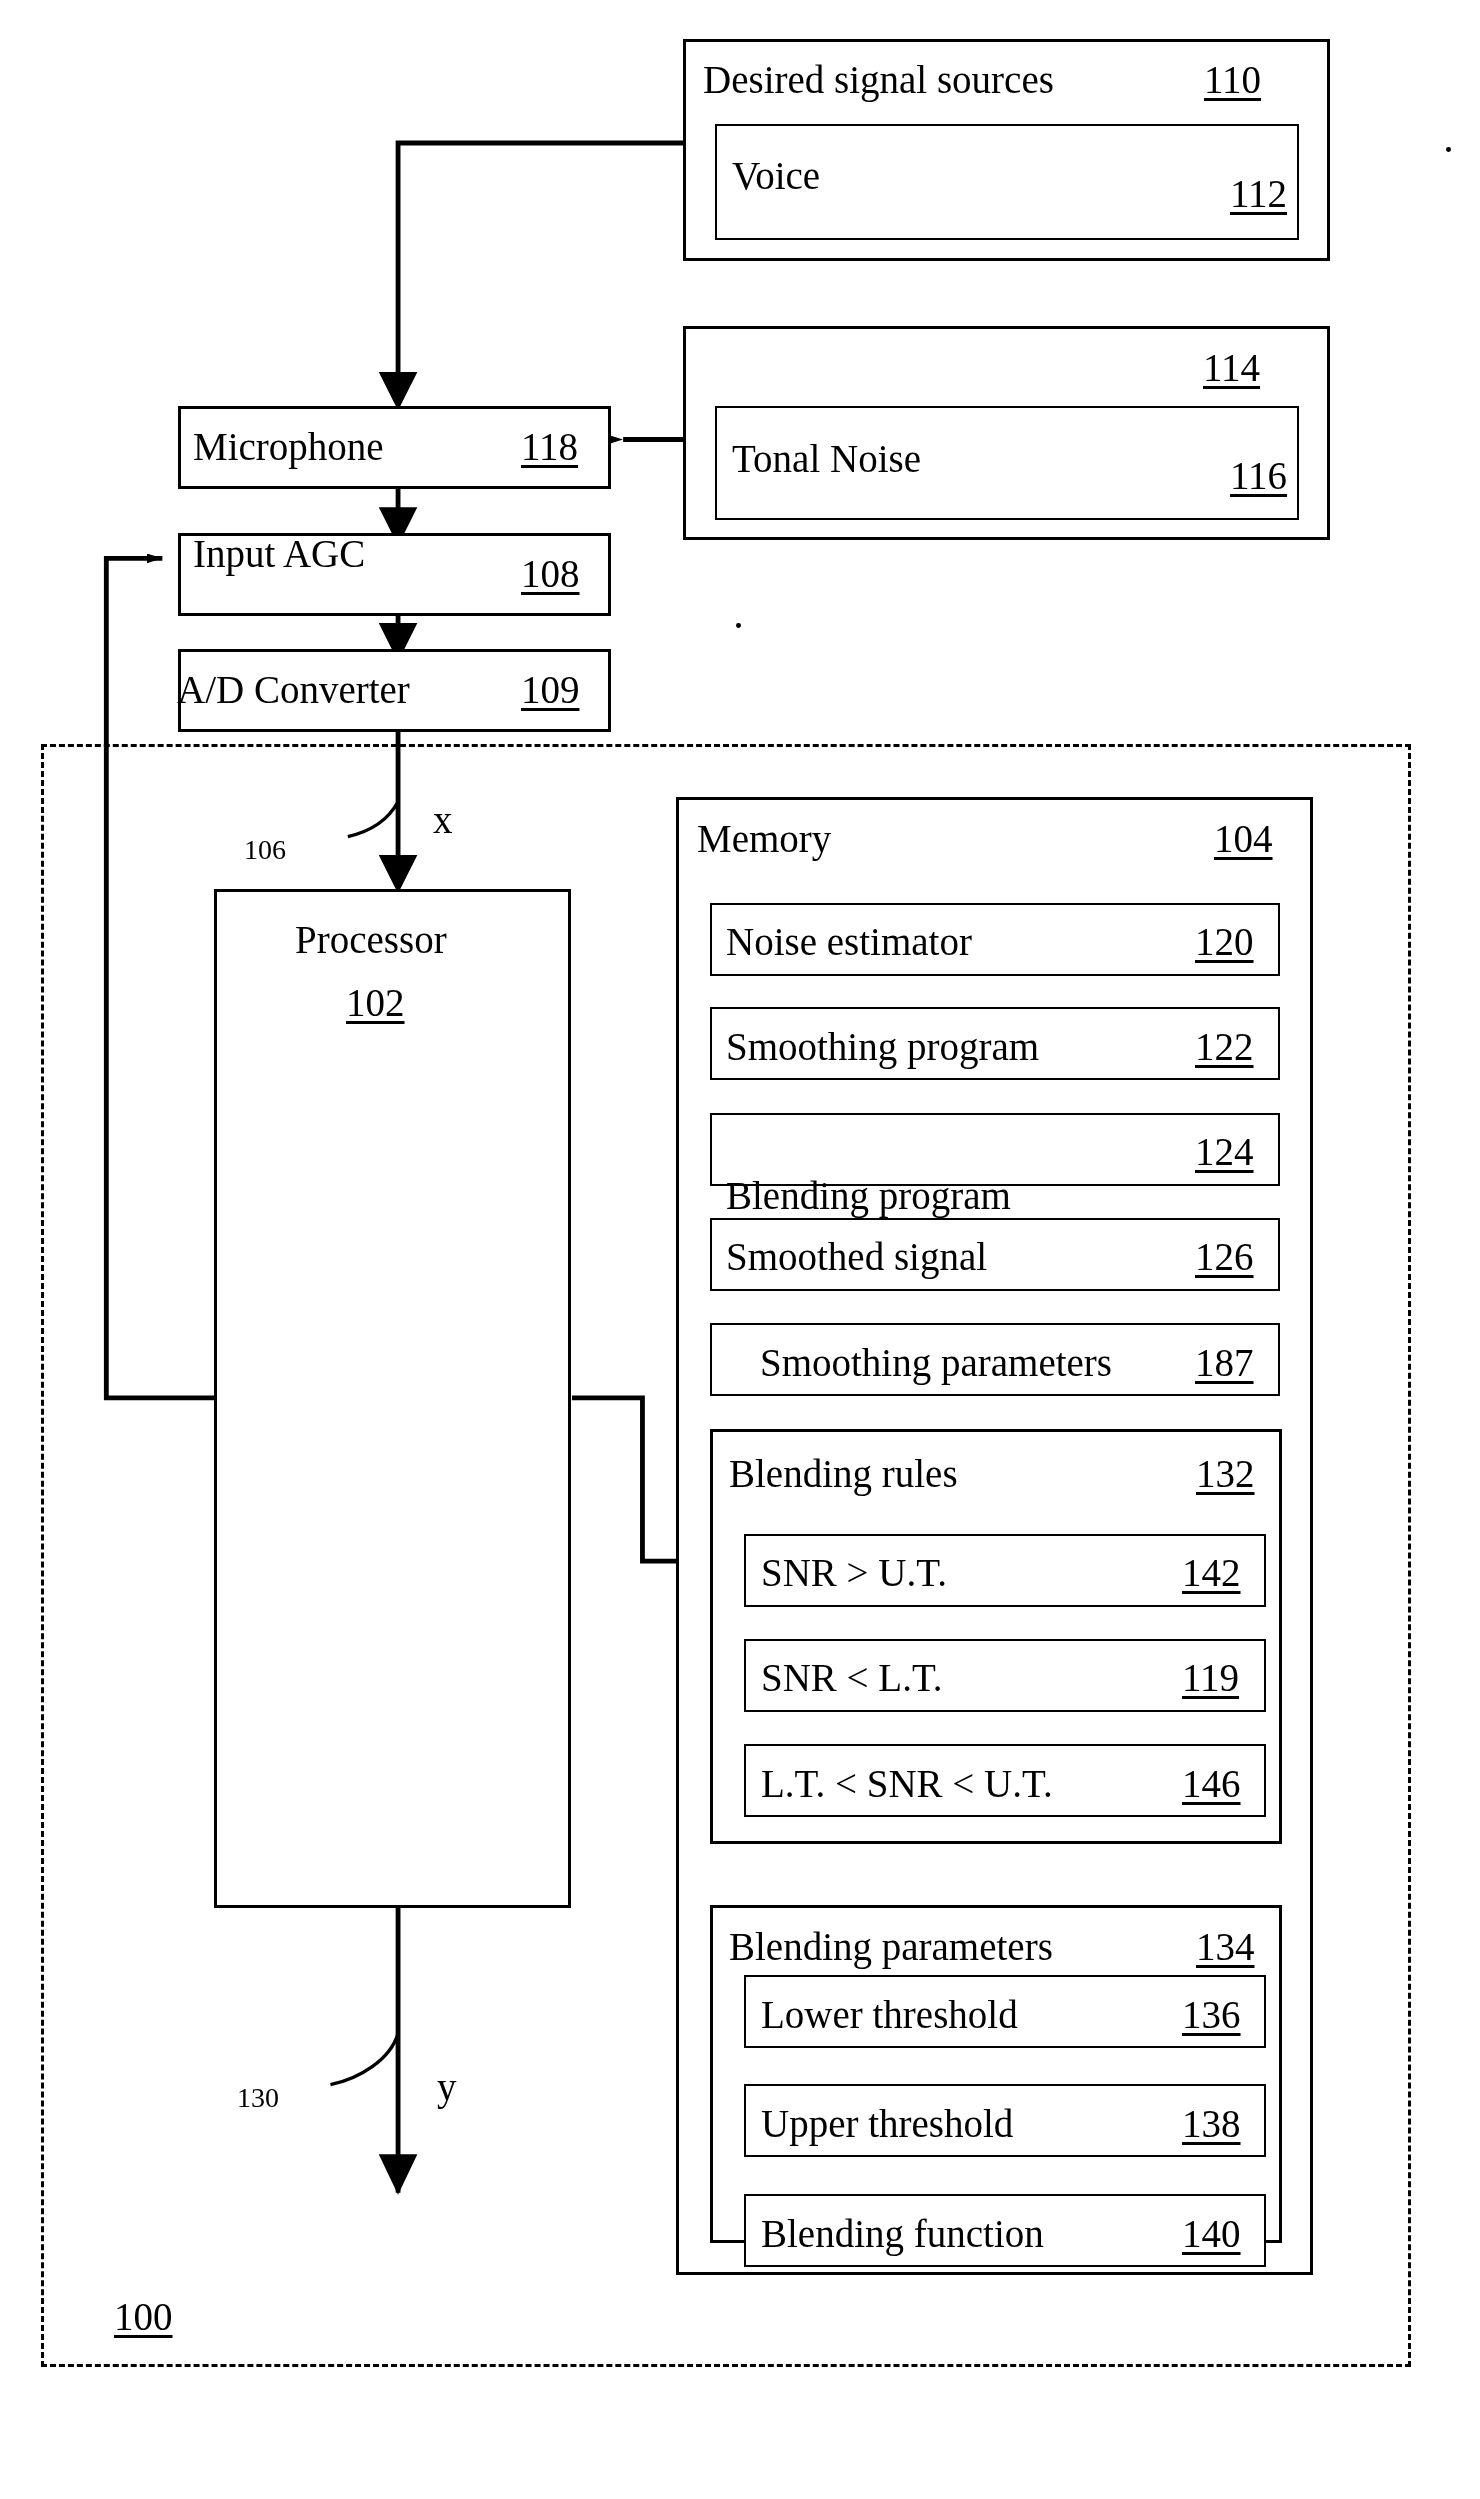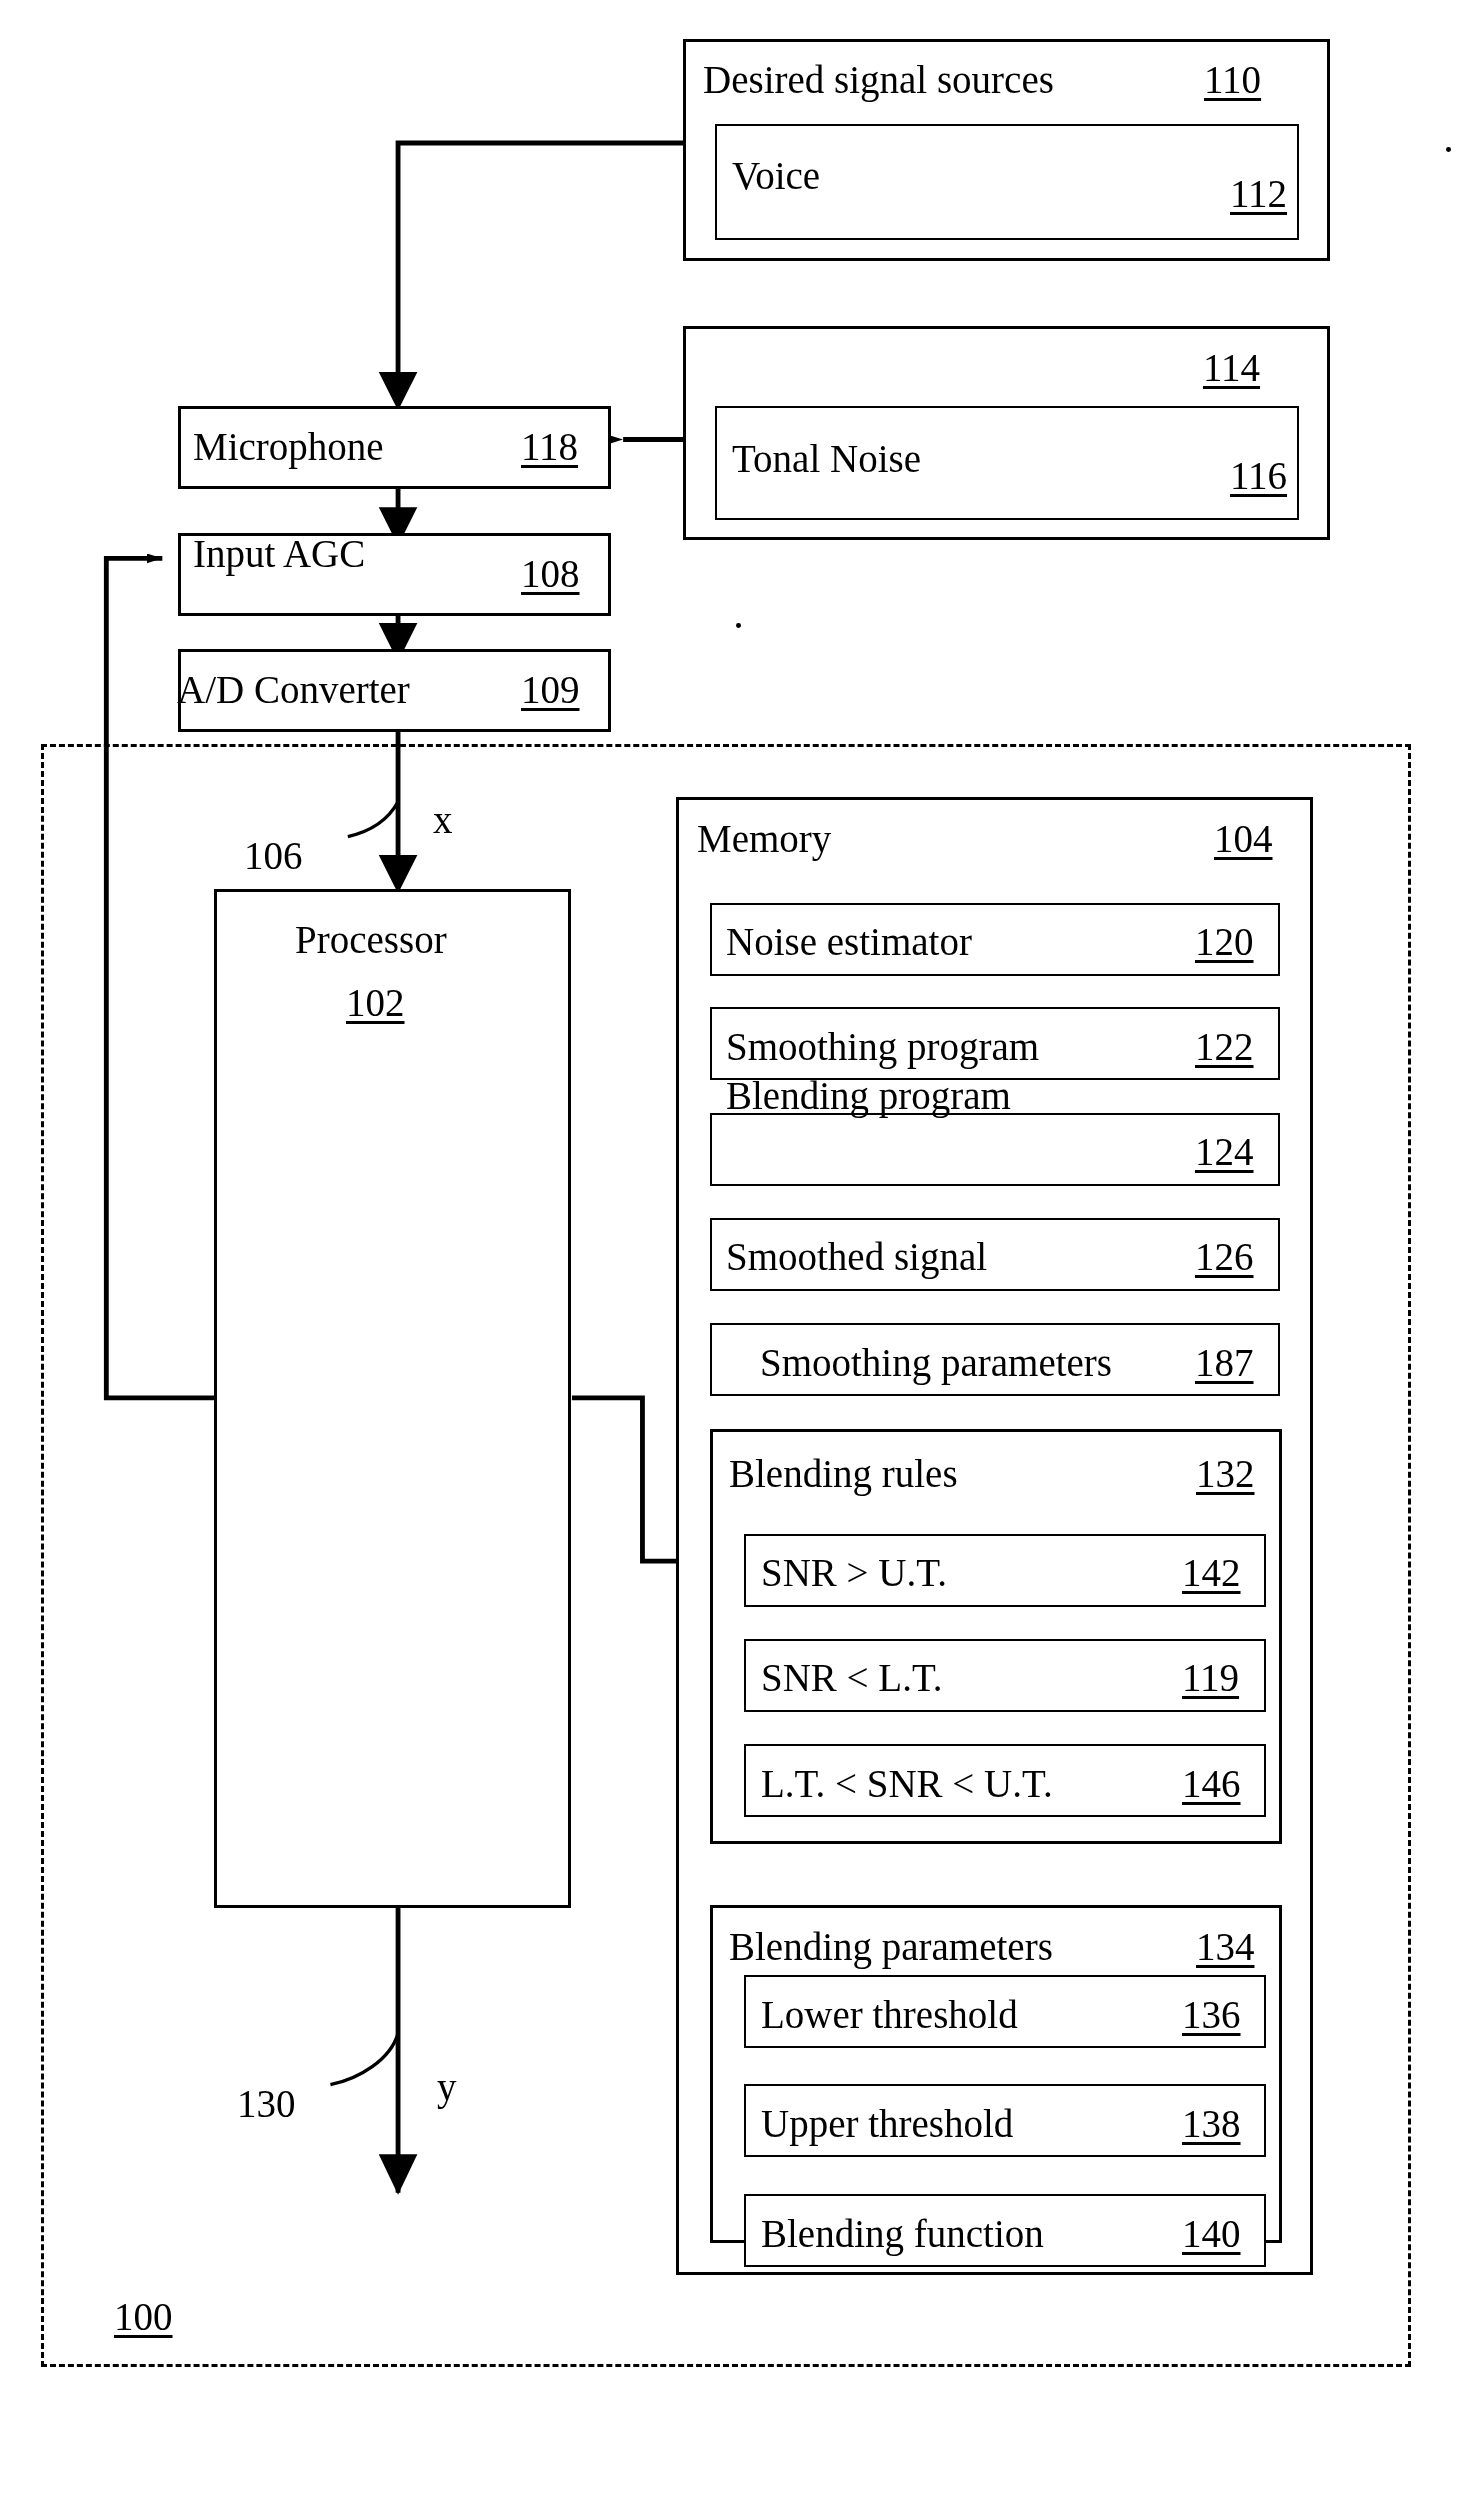--- a/index.html
+++ b/index.html
@@ -43,21 +43,21 @@
   .ref {
     position: absolute;
     font-size: 39px;
     line-height: 1;
     text-decoration: underline;
     text-underline-offset: 4.8px;
     white-space: nowrap;
   }
   .ref-plain {
     position: absolute;
-    font-size: 39px;
+    font-size: 28px;
     line-height: 1;
     white-space: nowrap;
   }
   svg.overlay {
     position: absolute;
     left: 0;
     top: 0;
     width: 1481px;
     height: 2500px;
     pointer-events: none;
@@ -205,21 +205,21 @@
 
   <div class="box-thin" style="left:710px; top:903px; width:570px; height:73px;"></div>
   <div class="lbl" style="left:726px; top:922px;">Noise estimator</div>
   <div class="ref" style="left:1195px; top:922px;">120</div>
 
   <div class="box-thin" style="left:710px; top:1007px; width:570px; height:73px;"></div>
   <div class="lbl" style="left:726px; top:1027px;">Smoothing program</div>
   <div class="ref" style="left:1195px; top:1027px;">122</div>
 
   <div class="box-thin" style="left:710px; top:1113px; width:570px; height:73px;"></div>
-  <div class="lbl" style="left:726px; top:1076px;">Blending program</div>
+  <div class="lbl" style="left:726px; top:1176px;">Blending program</div>
   <div class="ref" style="left:1195px; top:1132px;">124</div>
 
   <div class="box-thin" style="left:710px; top:1218px; width:570px; height:73px;"></div>
   <div class="lbl" style="left:726px; top:1237px;">Smoothed signal</div>
   <div class="ref" style="left:1195px; top:1237px;">126</div>
 
   <div class="box-thin" style="left:710px; top:1323px; width:570px; height:73px;"></div>
   <div class="lbl" style="left:760px; top:1343px;">Smoothing parameters</div>
   <div class="ref" style="left:1195px; top:1343px;">187</div>
 

